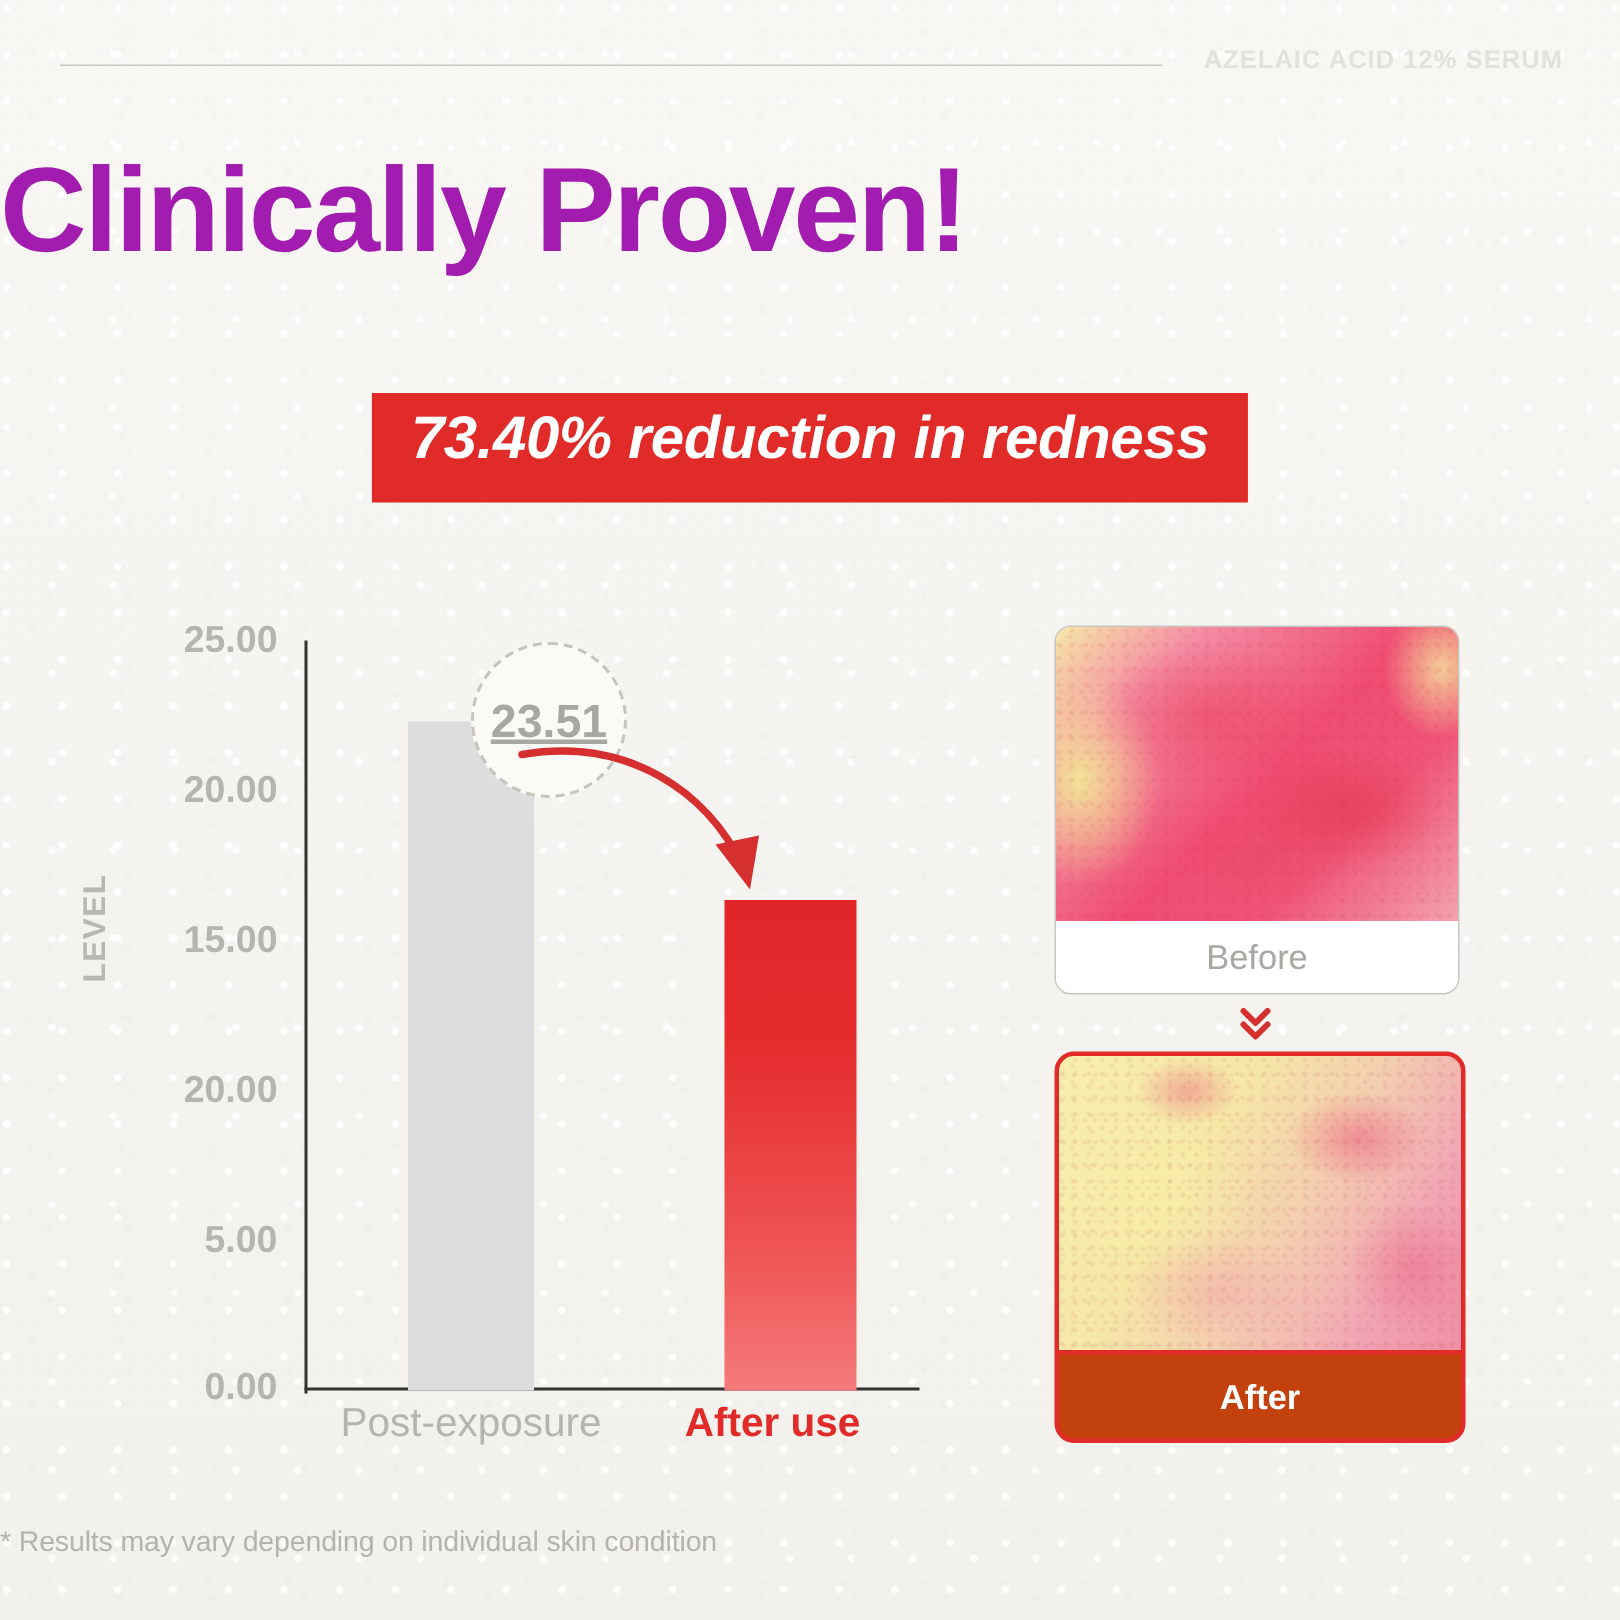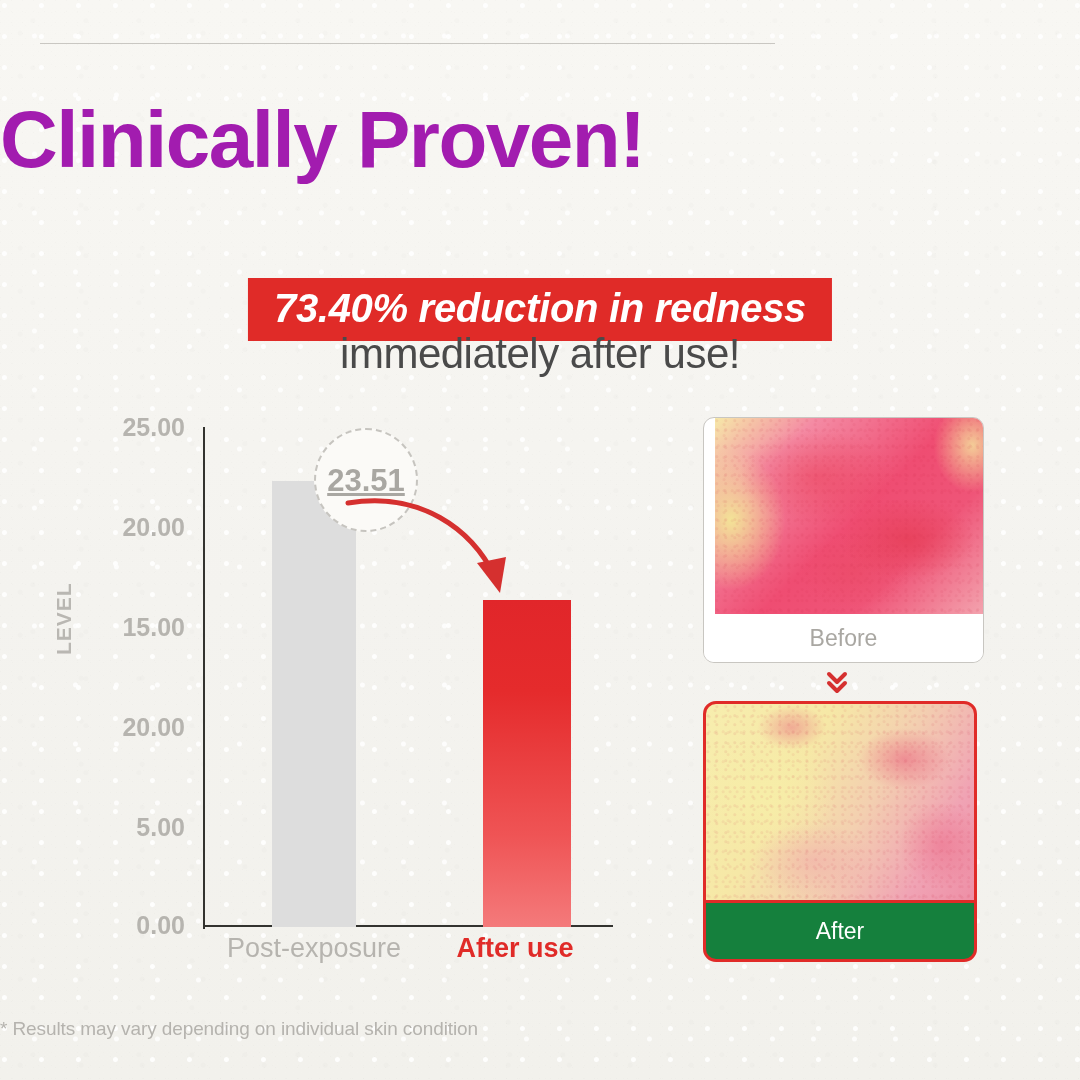--- a/index.html
+++ b/index.html
@@ -37,22 +37,22 @@
   }
 
   
   #page-title{
     position:absolute;left:0;right:0;top:100px;text-align:left;
     font-size:80px;font-weight:bold;color:#a21caf;
     letter-spacing:-1.5px;line-height:1;
   }
   #highlight-banner{
     position:absolute;left:50%;transform:translateX(-50%);
-    top:278px;background:#e02b28;
-    padding:10px 26px 13px 26px;
+    top:262px;background:#e02b28;
+    padding:10px 26px 23px 26px;
     white-space:nowrap;
   }
   #highlight-banner-text{
     font-size:40px;font-weight:bold;font-style:italic;color:#ffffff;
     letter-spacing:-.3px;line-height:1;
   }
   #subtitle{
     position:absolute;left:0;right:0;top:333px;text-align:center;
     font-size:42px;color:#4a4a4a;letter-spacing:-.5px;line-height:1;
   }
@@ -95,21 +95,21 @@
   }
   #badge-after{
     left:442px;top:142px;width:118px;height:118px;
     border:2px dashed #b8393a;color:#e52b2c;font-size:38px;
   }
   #trend-arrow{position:absolute;left:280px;top:80px;width:220px;height:140px;}
 
   
   #panel-before{
     position:absolute;left:703px;top:417px;width:268px;height:244px;
-    background:#ffffff;border:1px solid #c8c6c1;border-radius:11px;overflow:hidden;padding-left:11px;
+    background:#ffffff;border:1px solid #c8c6c1;border-radius:11px;overflow:hidden;
   }
   #panel-after{
     position:absolute;left:703px;top:701px;width:268px;height:255px;
     background:#e02b28;border:3px solid #e02b28;border-radius:13px;overflow:hidden;
   }
   .swatch{width:100%;height:196px;position:relative;}
   #swatch-before{
     background:
       radial-gradient(ellipse 36% 30% at 72% 62%, rgba(226,52,72,.55) 0%, rgba(226,52,72,0) 70%),
       radial-gradient(ellipse 40% 34% at 38% 30%, rgba(235,62,88,.5) 0%, rgba(235,62,88,0) 72%),
@@ -134,48 +134,48 @@
       radial-gradient(circle at 70% 60%, rgba(200,40,70,.2) 0 1px, rgba(0,0,0,0) 2px),
       radial-gradient(circle at 45% 85%, rgba(200,40,70,.2) 0 1px, rgba(0,0,0,0) 2px);
     background-size:9px 9px,13px 11px,7px 15px;
   }
   .panel-caption{
     position:absolute;left:0;right:0;bottom:0;height:48px;
     display:flex;align-items:center;justify-content:center;
     font-size:23px;line-height:1;
   }
   #caption-before{background:#ffffff;color:#a9a7a2;}
-  #caption-after{background:#15803d;color:#ffffff;font-weight:normal;height:56px;}
+  #caption-after{background:#c2410c;color:#ffffff;font-weight:bold;height:56px;}
   #transition-chevron{
     position:absolute;left:703px;top:664px;width:268px;height:36px;
     display:flex;align-items:center;justify-content:center;
   }
 
   
   #footnote{
     position:absolute;left:0;right:0;top:1018px;text-align:left;
     font-size:19px;color:#b5b3ae;letter-spacing:-.1px;
   }
 </style>
 </head>
 <body>
 
 <div id="paper-texture"></div>
 
 <div class="layer">
 
   <div id="header-rule"></div>
+  <div id="brand-label">AZELAIC ACID 12% SERUM</div>
 
   <div id="page-title">Clinically Proven!</div>
 
   <div id="highlight-banner">
     <span id="highlight-banner-text">73.40% reduction in redness</span>
   </div>
 
-  <div id="subtitle">immediately after use!</div>
 
   <div id="chart">
 
     <div id="y-axis-title">LEVEL</div>
 
     <div class="y-tick" style="top:22px">25.00</div>
     <div class="y-tick" style="top:122px">20.00</div>
     <div class="y-tick" style="top:222px">15.00</div>
     <div class="y-tick" style="top:322px">20.00</div>
     <div class="y-tick" style="top:422px">5.00</div>

